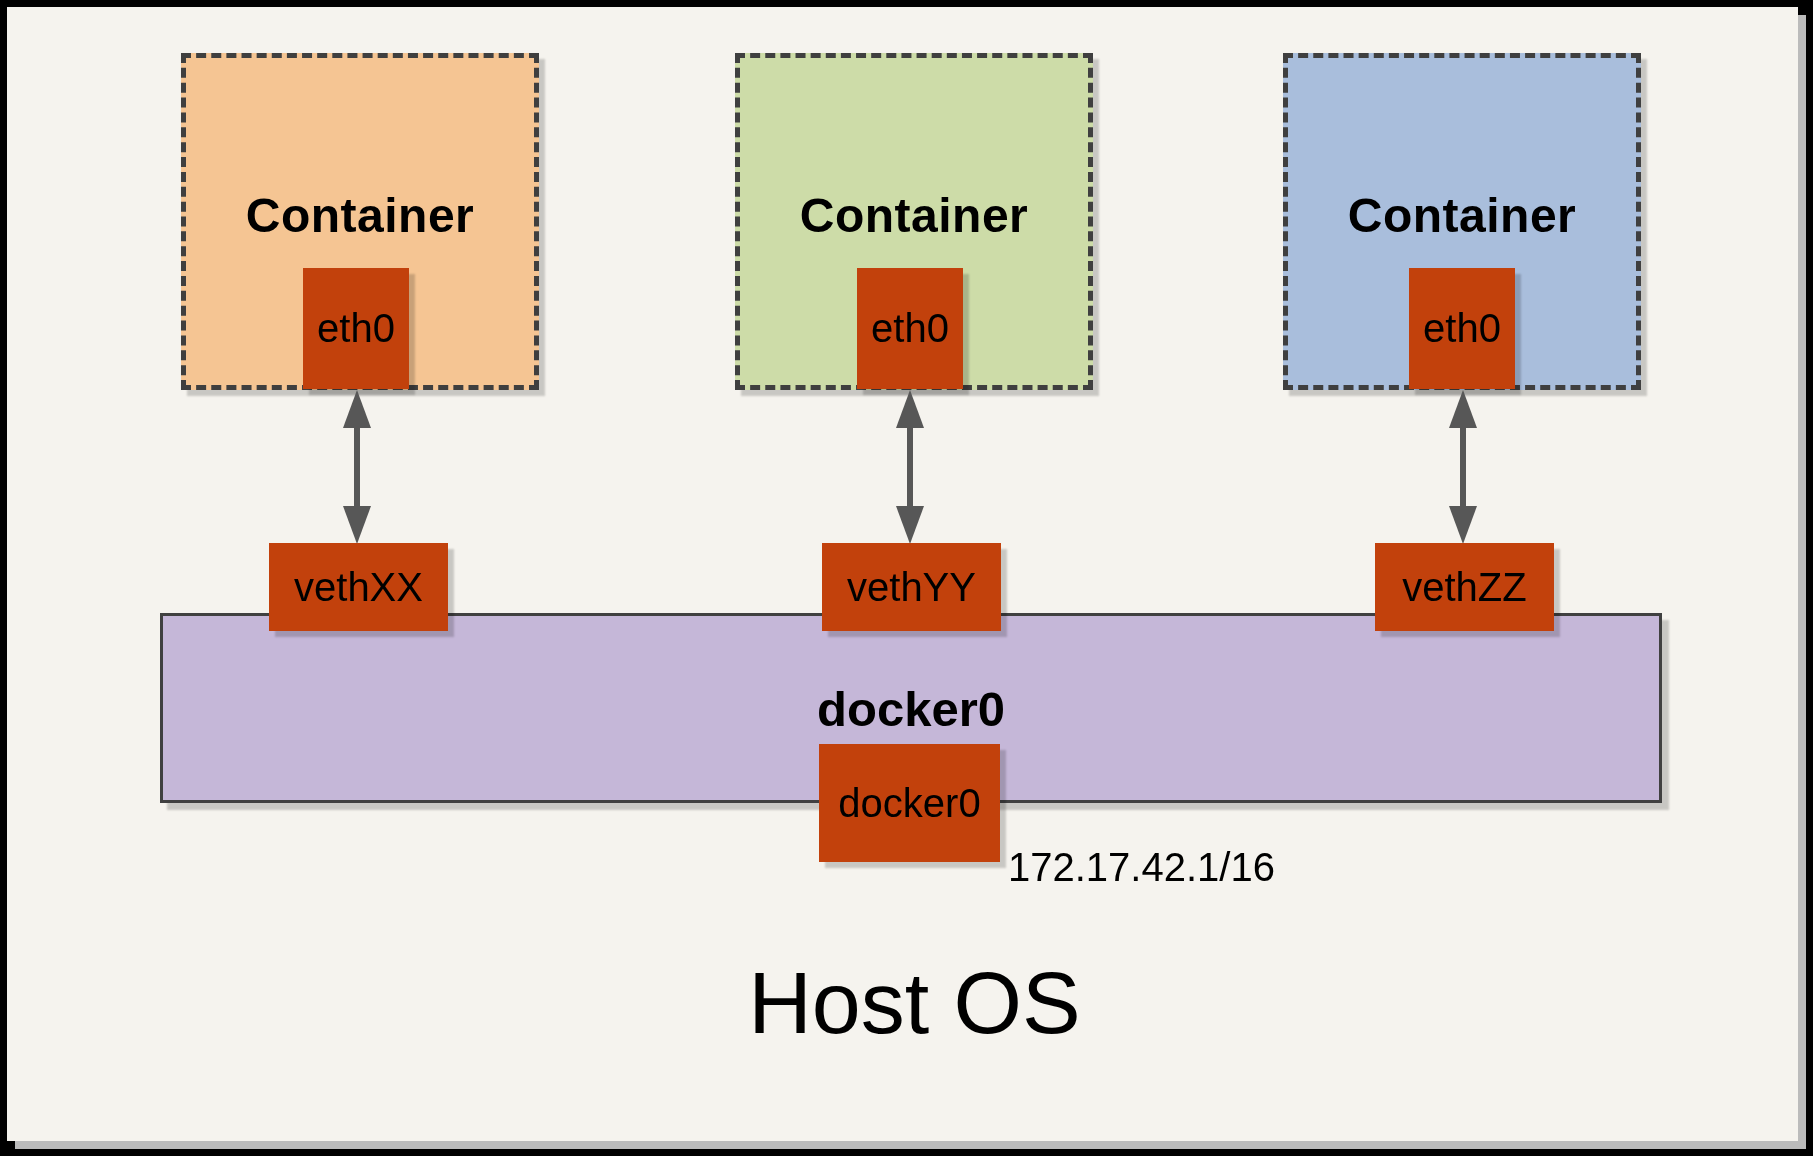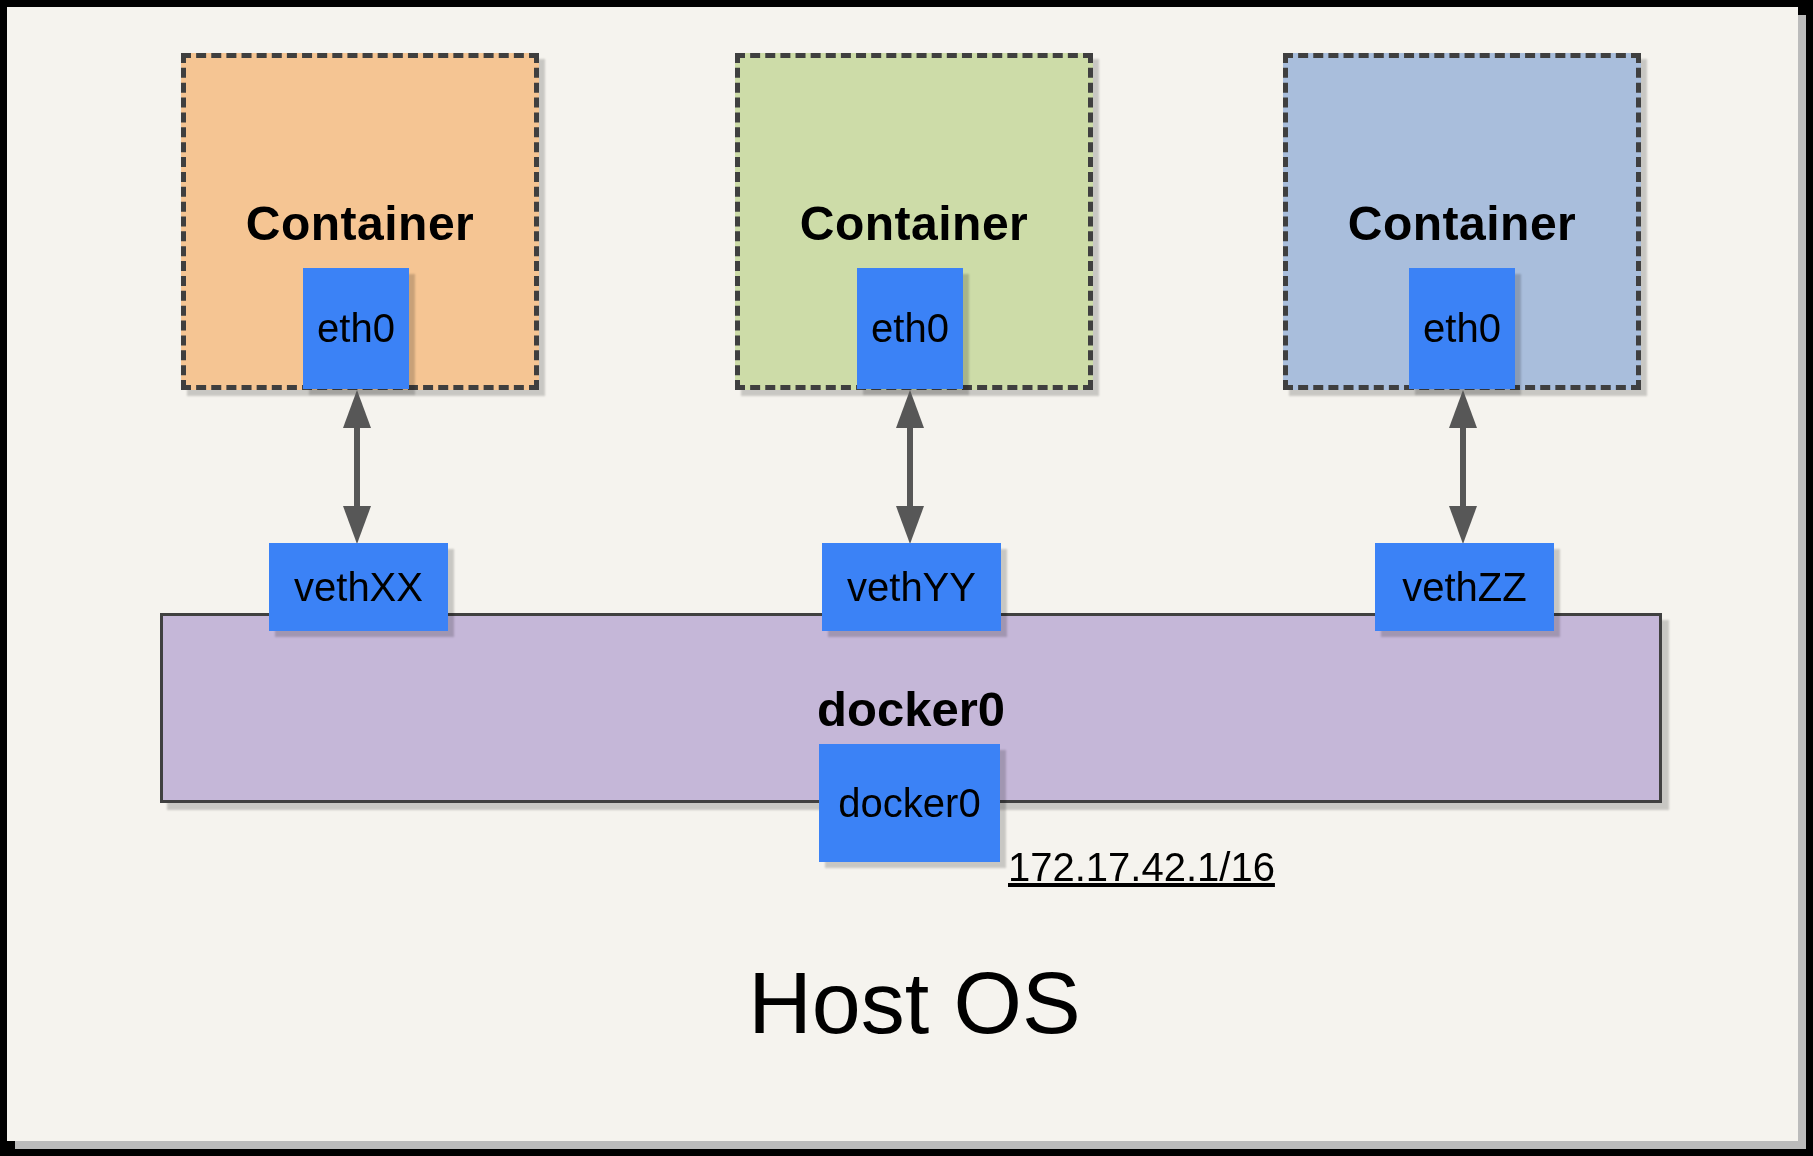--- a/index.html
+++ b/index.html
@@ -10,40 +10,40 @@
   #content{
     position:absolute;left:7px;top:7px;width:1791px;height:1134px;
     background:#F5F3EE;box-shadow:8px 8px 0 #BBBBBB;
   }
   .container-box{
     position:absolute;top:53px;width:358px;height:337px;box-sizing:border-box;
     border:5px dashed #3F3F3F;box-shadow:6px 6px 2px rgba(0,0,0,0.18);
   }
   .container-title{
     position:absolute;left:0;right:0;top:130px;text-align:center;
-    font-size:48px;font-weight:bold;letter-spacing:0.5px;margin-top:8px;
+    font-size:48px;font-weight:bold;letter-spacing:0.5px;
   }
   .note-box{
-    position:absolute;background:#3b82f6;box-shadow:6px 6px 2px rgba(0,0,0,0.18);
+    position:absolute;background:#c2410c;box-shadow:6px 6px 2px rgba(0,0,0,0.18);
     display:flex;align-items:center;justify-content:center;font-size:40px;
   }
   .eth-box{width:106px;height:121px;top:268px;}
   .veth-box{width:179px;height:88px;top:543px;}
   .arrow{position:absolute;top:388px;width:44px;height:158px;}
   #bridge-bar{
     position:absolute;left:160px;top:613px;width:1502px;height:190px;box-sizing:border-box;
     background:#C5B7D8;border:3px solid #404040;box-shadow:7px 7px 2px rgba(0,0,0,0.18);
   }
   #bridge-label{
     position:absolute;left:160px;width:1502px;top:681px;text-align:center;
     font-size:49px;font-weight:bold;
   }
   #docker0-box{left:819px;top:744px;width:181px;height:118px;}
   #bridge-ip{
-    position:absolute;left:1008px;top:845px;font-size:40px;text-decoration:underline;
+    position:absolute;left:1008px;top:845px;font-size:40px;
   }
   #host-label{
     position:absolute;left:8px;width:1813px;top:952px;text-align:center;font-size:88px;
   }
   svg{display:block;}
 </style>
 </head>
 <body>
 
 <div id="canvas">

